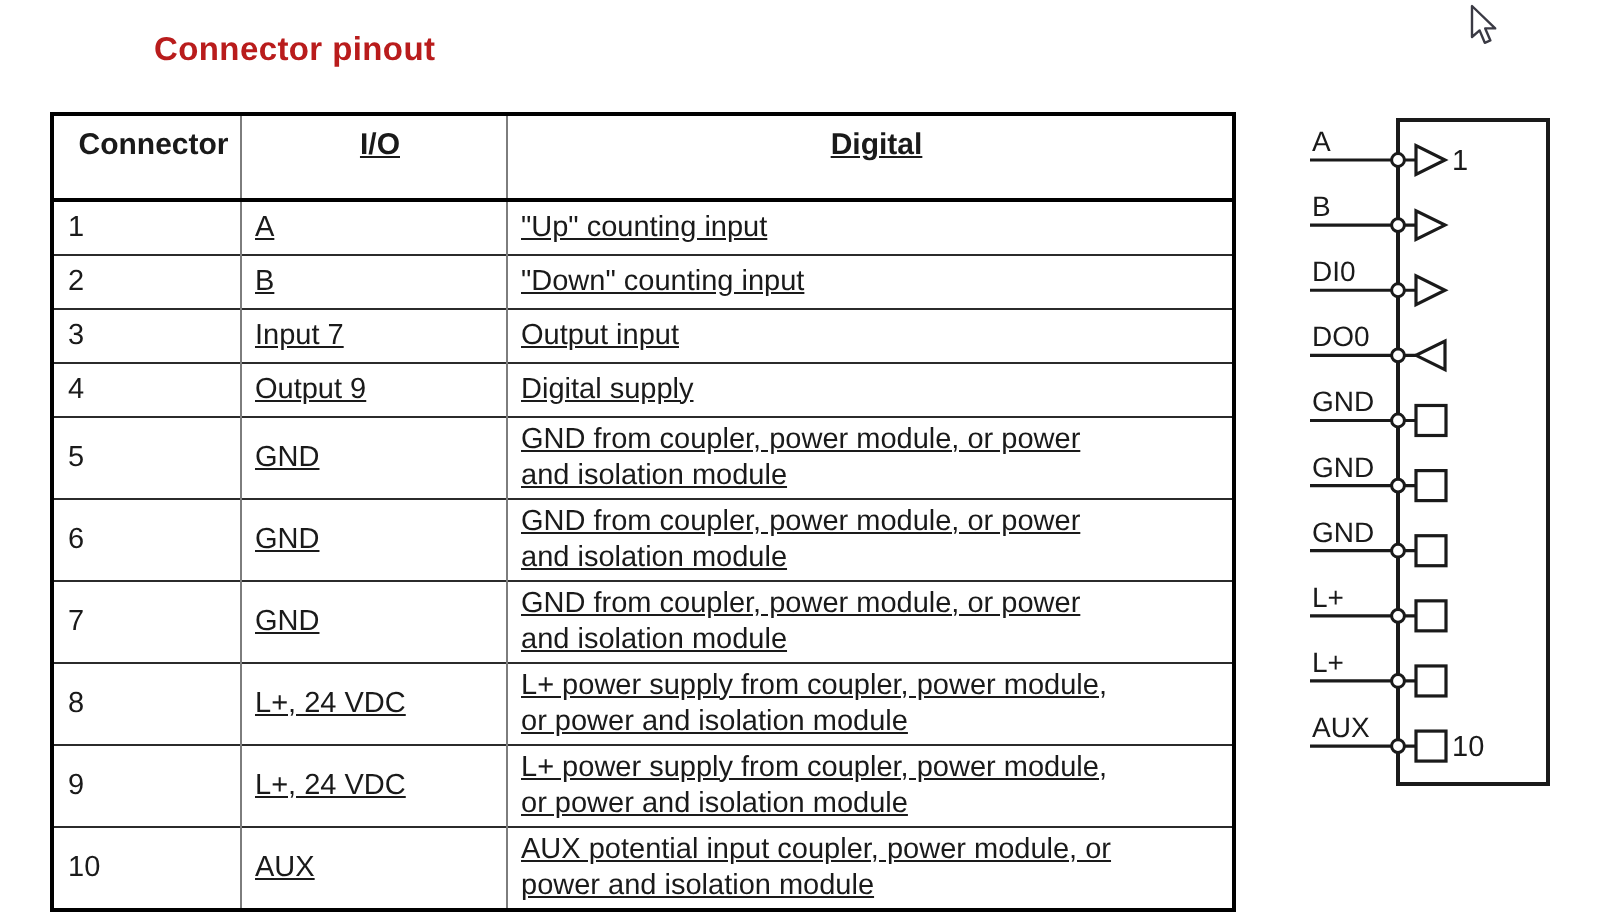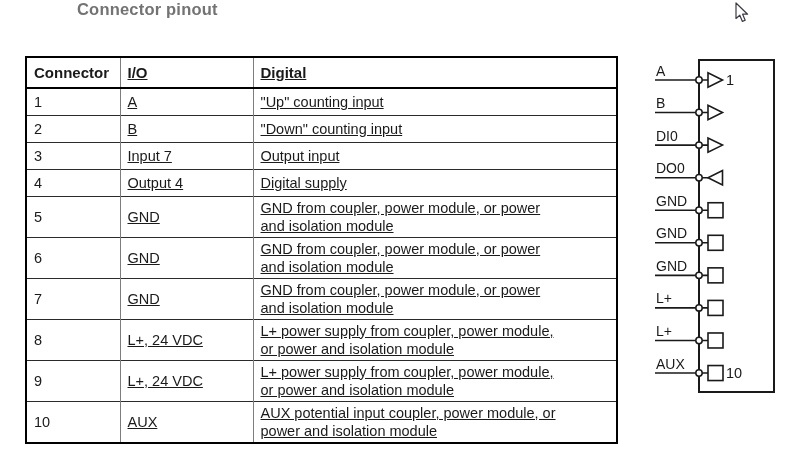--- a/index.html
+++ b/index.html
@@ -3,36 +3,36 @@
 <meta charset="utf-8">
 <style>
   html,body{margin:0;padding:0;}
   body{
     width:800px;height:456px;position:relative;overflow:hidden;
     background:#ffffff;
     font-family:"Liberation Sans", sans-serif;
     color:#1a1a1a;
   }
   .page-title{
-    position:absolute;left:77px;top:0;
-    font-size:16.5px;font-weight:bold;color:#737373;
+    position:absolute;left:77px;top:16px;
+    font-size:16.5px;font-weight:bold;color:#b91c1c;
     letter-spacing:0.2px;
   }
   table.pinout{
     position:absolute;left:25px;top:56px;
     width:591px;border-collapse:collapse;table-layout:fixed;
     border:2px solid #000;
     font-size:14.5px;color:#1a1a1a;
   }
   table.pinout col.c1{width:94px;}
   table.pinout col.c2{width:133px;}
   table.pinout col.c3{width:364px;}
   table.pinout th{
-    font-size:15px;font-weight:bold;text-align:left;
-    height:29px;padding:0 0 0 7px;
+    font-size:15px;font-weight:bold;text-align:center;
+    height:29px;padding:0 0 12px 7px;
     border-bottom:2px solid #000;
     vertical-align:middle;
   }
   table.pinout td{
     padding:2px 4px 2px 7px;
     vertical-align:middle;
     border-top:1.5px solid #2b2b2b;
     line-height:18px;
     white-space:pre-line;
   }
@@ -76,21 +76,21 @@
         <td>B</td>
         <td>"Down" counting input</td>
       </tr>
       <tr>
         <td>3</td>
         <td>Input 7</td>
         <td>Output input</td>
       </tr>
       <tr>
         <td>4</td>
-        <td>Output 4</td>
+        <td>Output 9</td>
         <td>Digital supply</td>
       </tr>
       <tr>
         <td>5</td>
         <td>GND</td>
         <td>GND from coupler, power module, or power
 and isolation module</td>
       </tr>
       <tr>
         <td>6</td>

